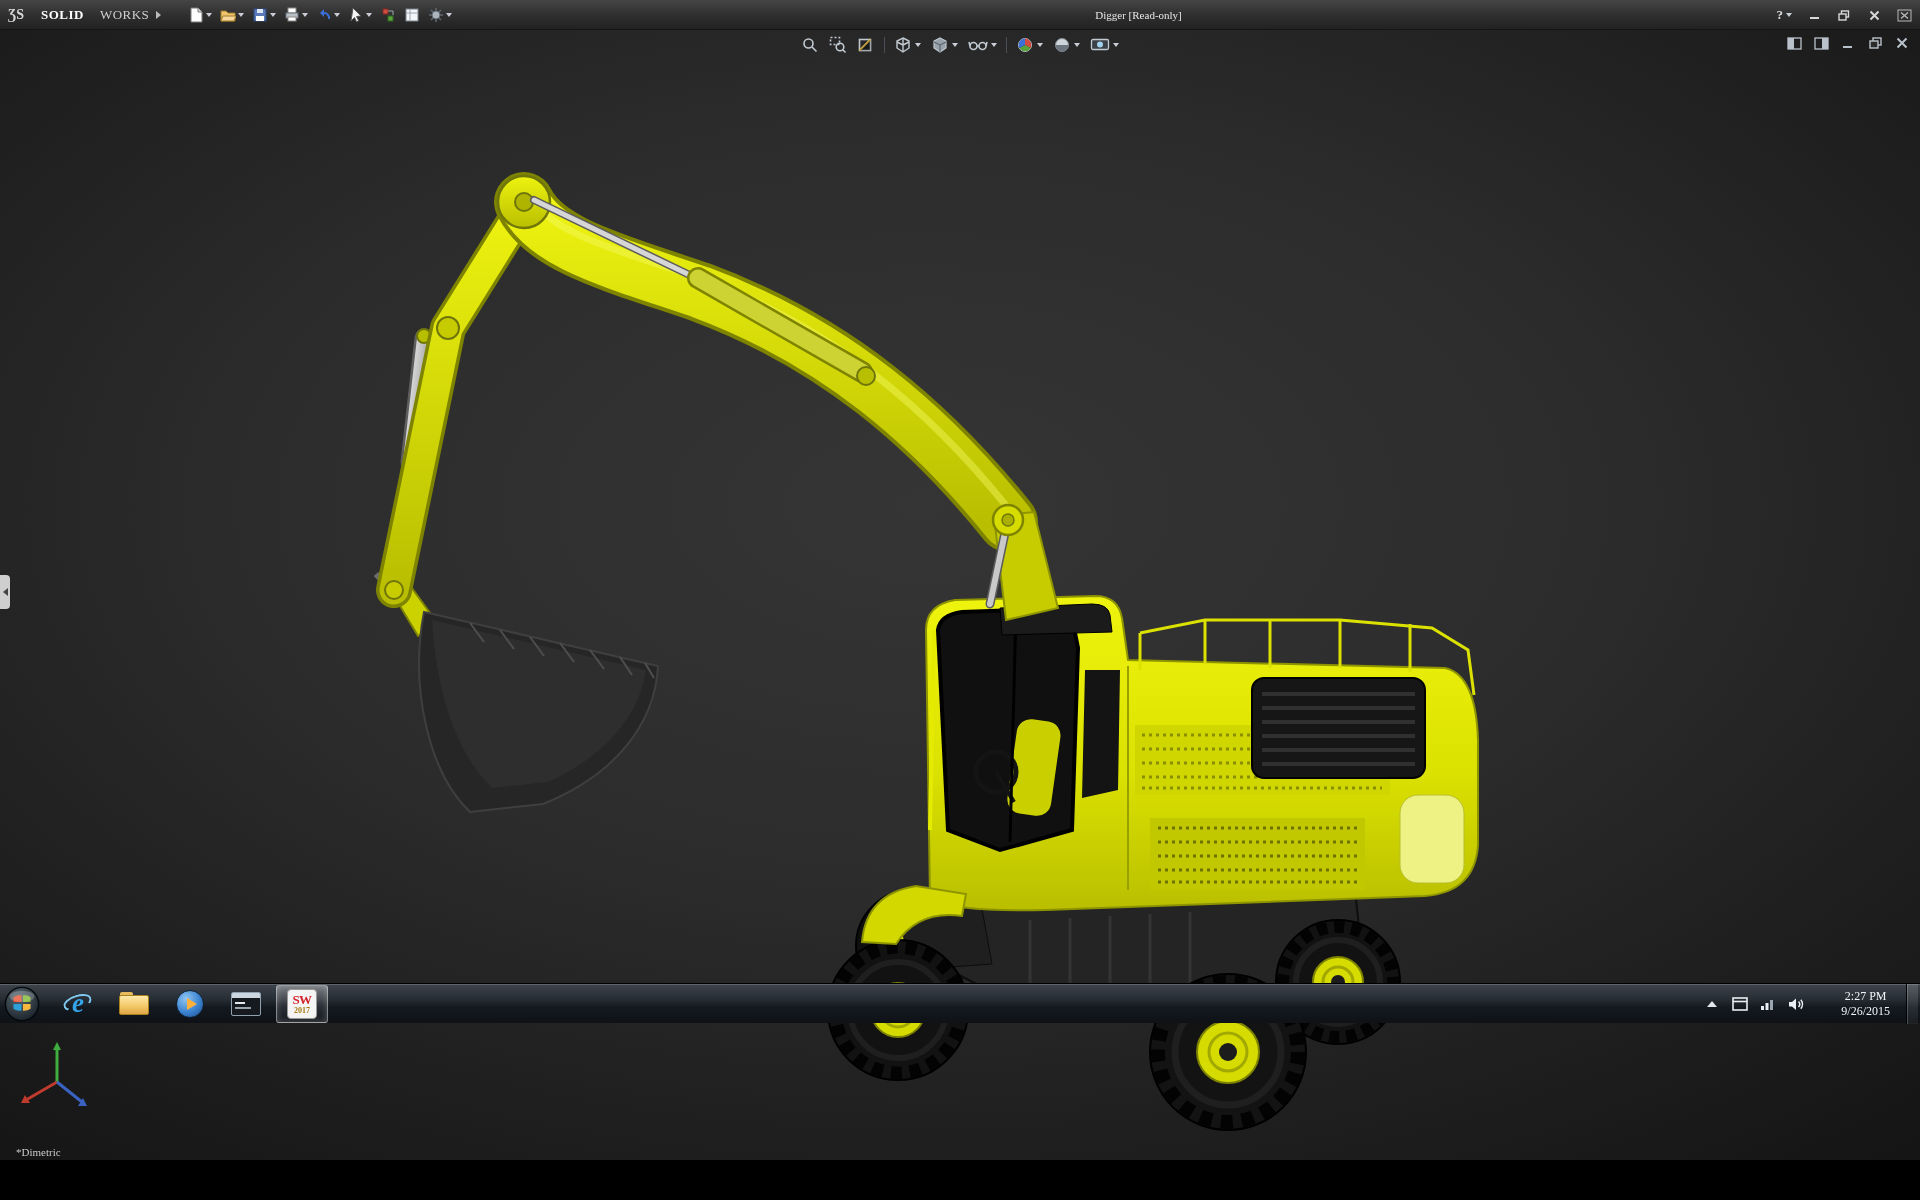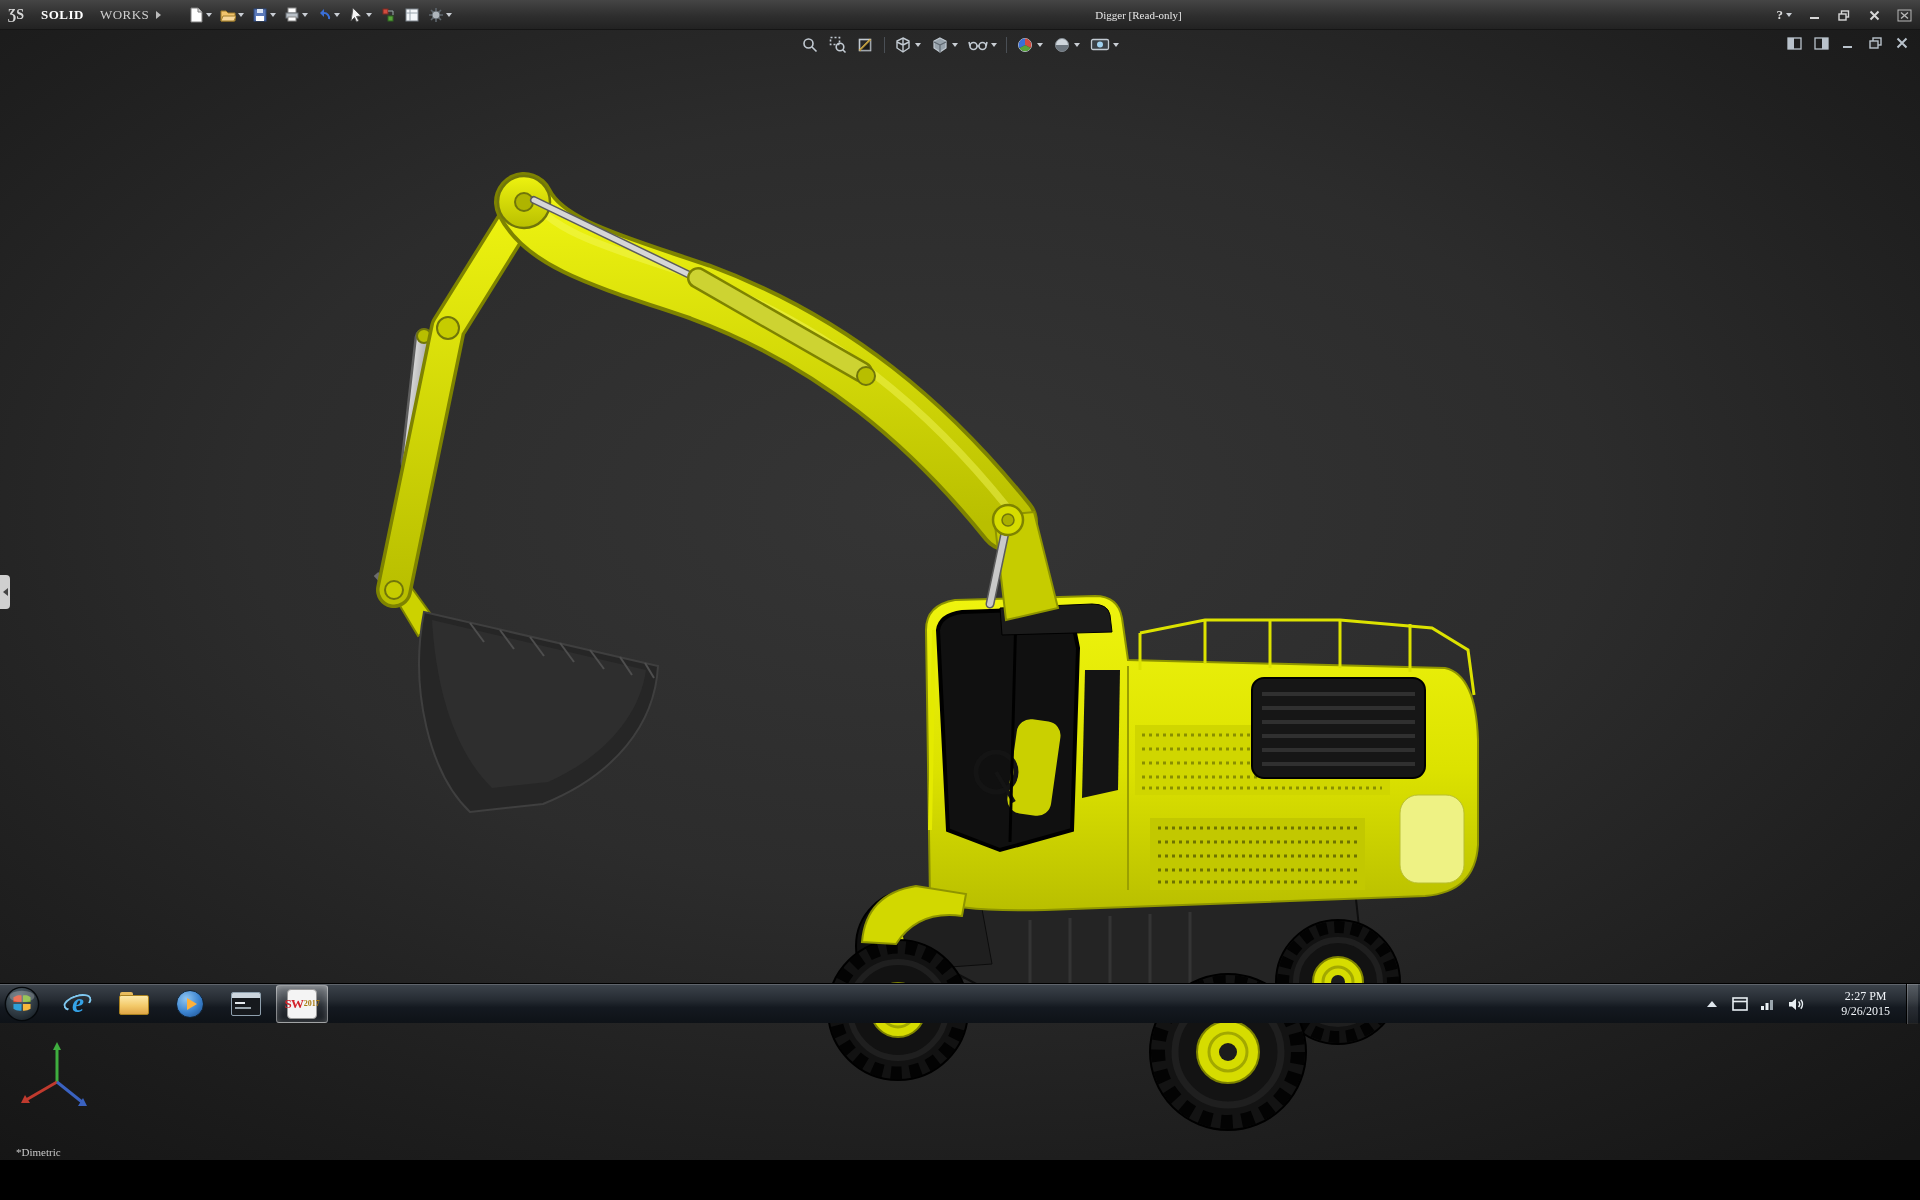--- a/index.html
+++ b/index.html
@@ -84,21 +84,21 @@
     display:flex; align-items:center; justify-content:center; border:1px solid #123; }
   .wmp-play { width:0; height:0; border-top:6px solid transparent; border-bottom:6px solid transparent;
     border-left:10px solid #ffb13b; margin-left:3px; }
 
   .cmd-icon { width:30px; height:24px; background:#16191d; border:1px solid #8fa0ae; border-radius:2px; position:relative; }
   .cmd-icon .bar { position:absolute; top:0; left:0; right:0; height:5px; background:#cdd6de; border-radius:1px 1px 0 0; }
   .cmd-icon .ln1 { position:absolute; top:9px; left:3px; width:10px; height:2px; background:#e3e8ec; }
   .cmd-icon .ln2 { position:absolute; top:14px; left:3px; width:16px; height:2px; background:#9aa5ad; }
 
   .sw-icon { width:30px; height:30px; background:#f4f4f4; border:1px solid #999; border-radius:4px;
-    display:flex; align-items:center; justify-content:center; line-height:1; }
+    display:flex; flex-direction:column; align-items:center; justify-content:center; line-height:1; }
   .sw-glyph { color:#d3222a; font-weight:bold; font-size:13px; letter-spacing:-.5px; }
   .sw-badge { color:#a97b12; font-weight:bold; font-size:8px; margin-top:1px; }
 
   .tray { position:absolute; right:0; top:0; height:40px; display:flex; align-items:center; gap:10px; padding-right:2px; }
   .tray-caret { width:0; height:0; border-left:5px solid transparent; border-right:5px solid transparent;
     border-bottom:6px solid #dfe6ec; }
   .tray-ic { display:flex; align-items:center; justify-content:center; width:18px; height:18px; }
   .clock { text-align:center; color:#f0f4f8; font-size:12px; line-height:1.25; padding:0 6px;margin-left:20px; }
   .show-desktop { width:12px; height:40px; border-left:1px solid #000;
     background:linear-gradient(rgba(255,255,255,.14),rgba(255,255,255,.05)); box-shadow:inset 1px 0 0 rgba(255,255,255,.2); }

